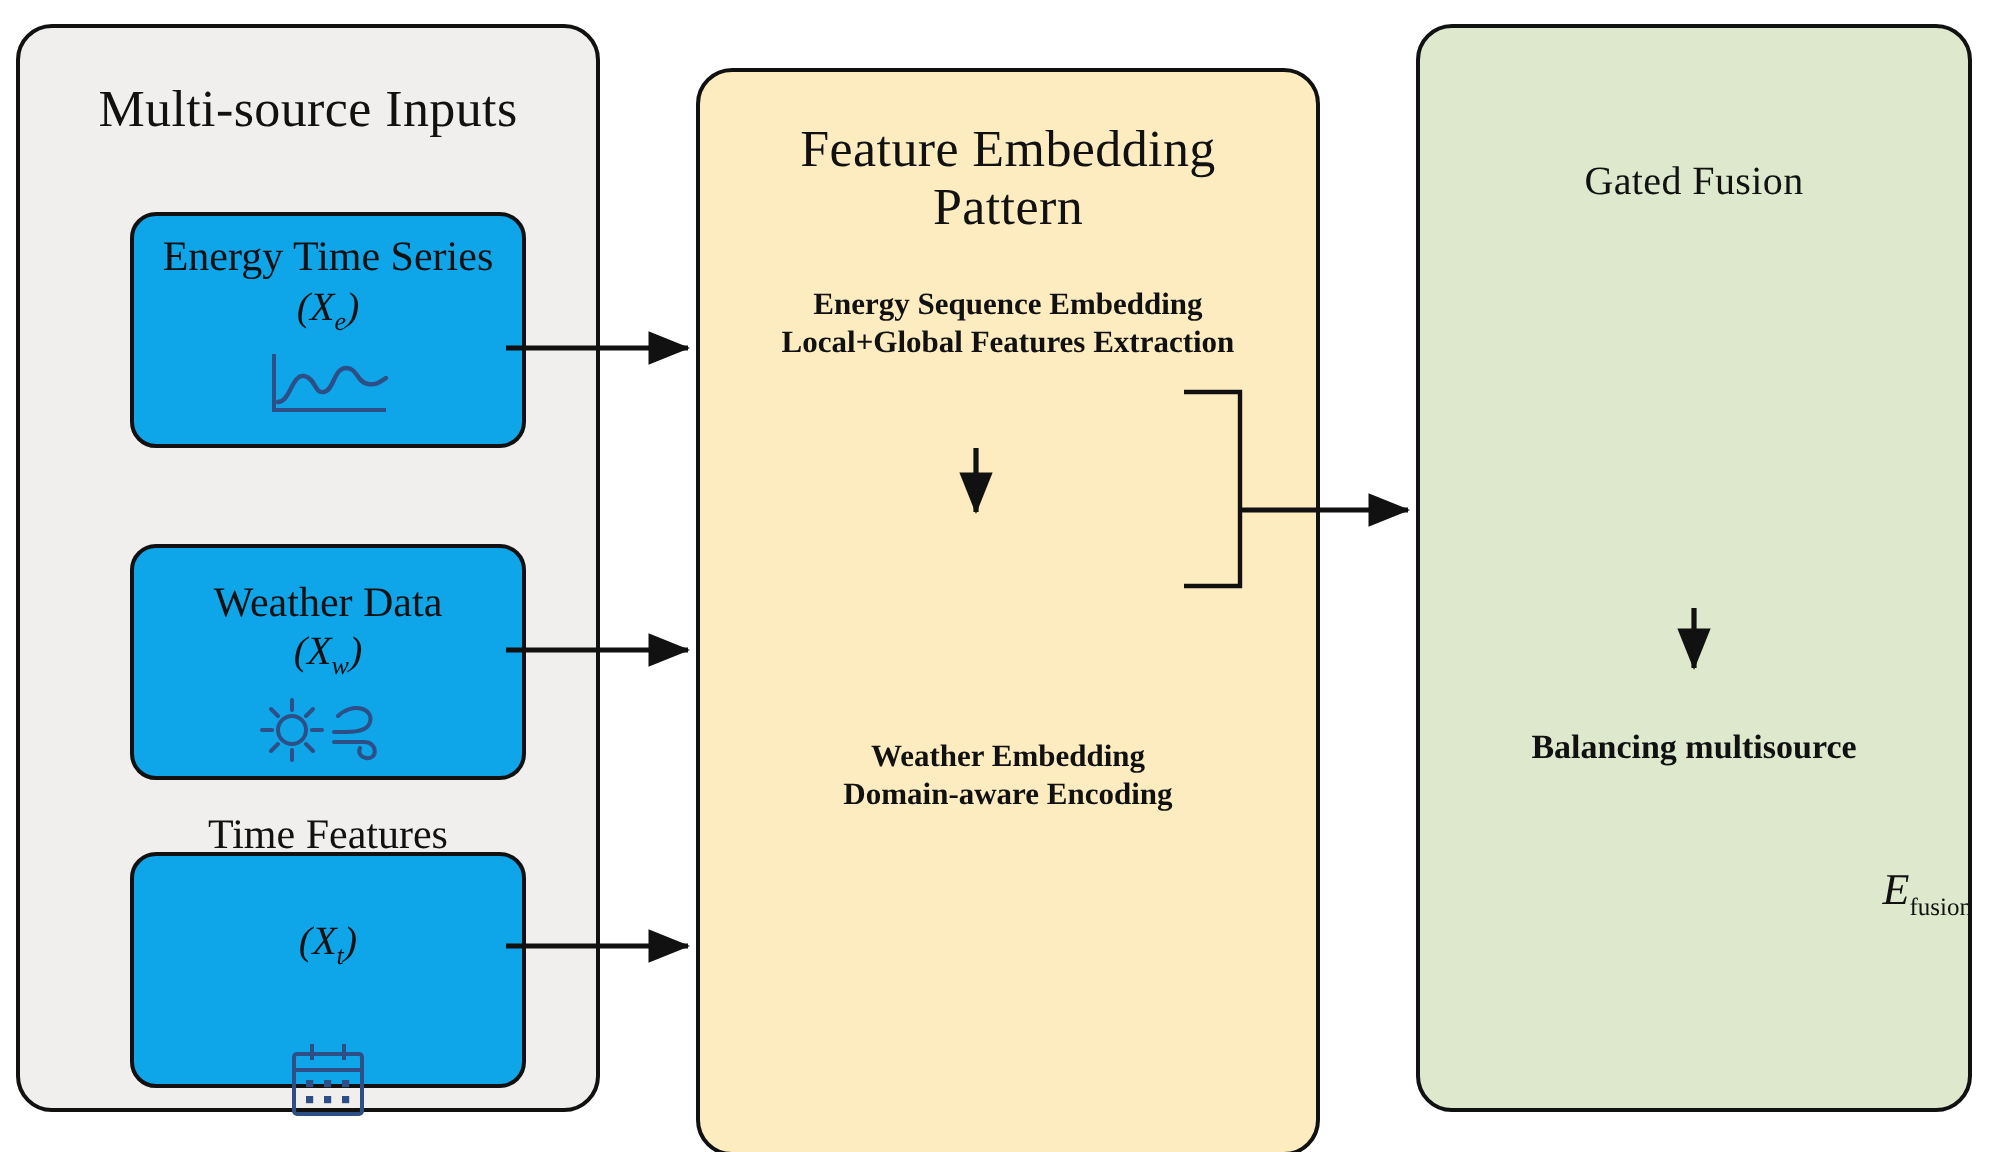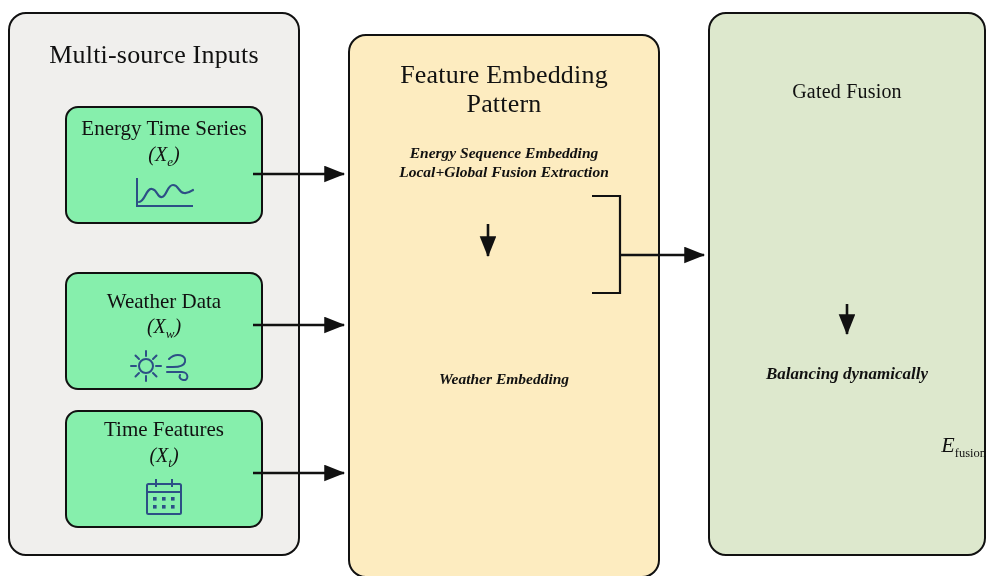--- a/index.html
+++ b/index.html
@@ -12,41 +12,41 @@
   #panel-embed{left:348px;top:12px;width:312px;height:544px;background:#fdecc0;margin-top:22px;}
   #panel-fusion{left:708px;top:12px;width:278px;height:544px;background:#dde8cd;}
 
   .panel-title{position:absolute;left:0;right:0;text-align:center;
                font-size:26px;line-height:1.12;letter-spacing:.2px;}
   #title-inputs{top:26px;font-size:26px;}
   #title-embed{top:24px;font-size:26px;}
   #title-fusion{top:26px;font-size:20px;margin-top:40px;}
 
   .caption{position:absolute;left:0;right:0;text-align:center;
-           font-size:15.5px;line-height:1.22;font-weight:600;font-style:italic;}
+           font-size:15.5px;line-height:1.22;font-weight:600;}
 
   .box{position:absolute;border:2.2px solid #111;border-radius:13px;box-sizing:border-box;
        display:flex;flex-direction:column;align-items:center;justify-content:center;}
-  .blue{background:#86efac;}
+  .blue{background:#0ea5e9;}
   .orange{background:#e8a530;}
   .purple{background:#a79dc4;}
   .green{background:#c9dcb1;}
 
   .box-label{font-size:21px;line-height:1.15;text-align:center;}
   .box-sub{font-size:14.5px;font-weight:700;text-align:center;margin-top:5px;}
   .var{font-size:20px;font-style:italic;margin-top:2px;}
   .var i{font-style:italic;}
   .var sub{font-size:13px;font-style:italic;}
 
   .icon{margin-top:6px;}
 
   
   #box-energy{left:55px;top:92px;width:198px;height:118px;}
   #box-weather{left:55px;top:258px;width:198px;height:118px;justify-content:flex-end;}
-  #box-time{left:55px;top:396px;width:198px;height:118px;}
+  #box-time{left:55px;top:412px;width:198px;height:118px;gap:28px;}
 
   #box-cnn{left:385px;top:166px;width:207px;height:58px;}
   #box-attn{left:385px;top:261px;width:207px;height:58px;}
   #box-tfe{left:385px;top:396px;width:207px;height:122px;}
 
   #cap-energy{top:108px;}
   #cap-weather{top:334px;}
 
   #fusion-note{top:348px;font-size:17px;font-weight:600;line-height:1.42;}
   #fusion-out{position:absolute;left:708px;width:278px;text-align:right;top:432px;
@@ -121,47 +121,48 @@
   </div>
 
   <div class="panel" id="panel-embed">
     <div class="panel-title" id="title-embed">
       <div>Feature Embedding</div>
       <div>Pattern</div>
     </div>
 
     <div class="caption" id="cap-energy">
       <div>Energy Sequence Embedding</div>
-      <div>Local+Global Fusion Extraction</div>
+      <div>Local+Global Features Extraction</div>
     </div>
 
     <div class="box orange" id="box-cnn">
       <div class="box-label">CNN Block</div>
     </div>
 
     <div class="box purple" id="box-attn">
       <div class="box-label">Attention Block</div>
     </div>
 
     <div class="caption" id="cap-weather">
       <div>Weather Embedding</div>
+      <div>Domain-aware Encoding</div>
     </div>
 
     <div class="box green" id="box-tfe">
       <div class="box-label">Time Feature</div>
       <div class="box-label">Embedding</div>
       <div class="box-sub">Domain-specific mapping</div>
     </div>
   </div>
 
   <div class="panel" id="panel-fusion">
     <div class="panel-title" id="title-fusion">Gated Fusion</div>
 
     <div class="caption" id="fusion-note">
-      <div>Balancing dynamically</div>
+      <div>Balancing multisource</div>
     </div>
   </div>
 
   <div id="fusion-out">
     <i>E</i><sub>fusion</sub>
   </div>
 
   <svg class="wires">
     <defs>
       <marker id="ah" markerWidth="9" markerHeight="9" refX="7.6" refY="3.2" orient="auto" markerUnits="strokeWidth">

